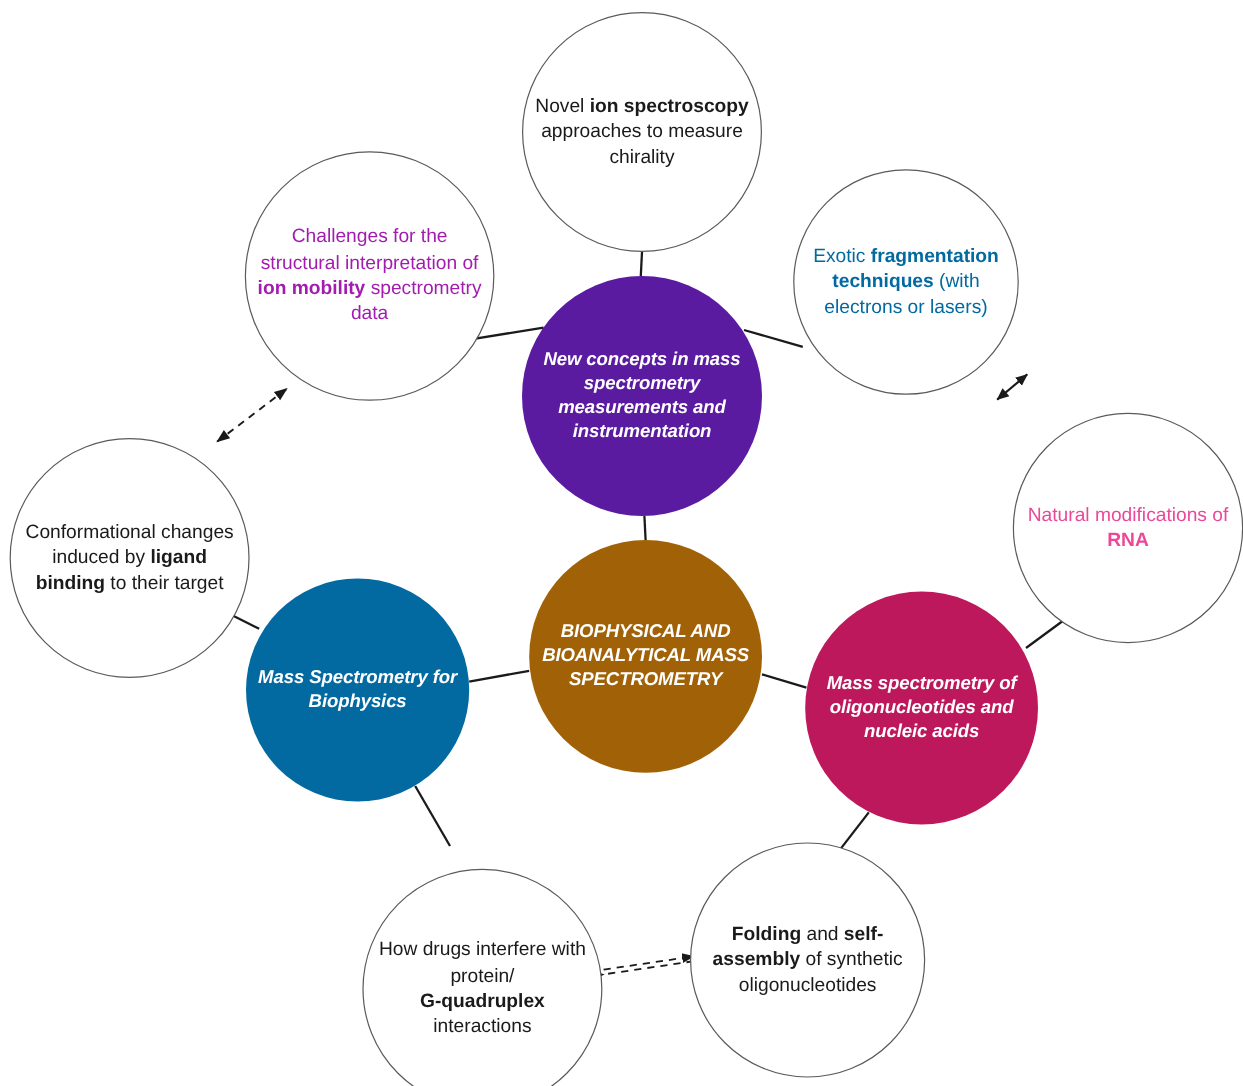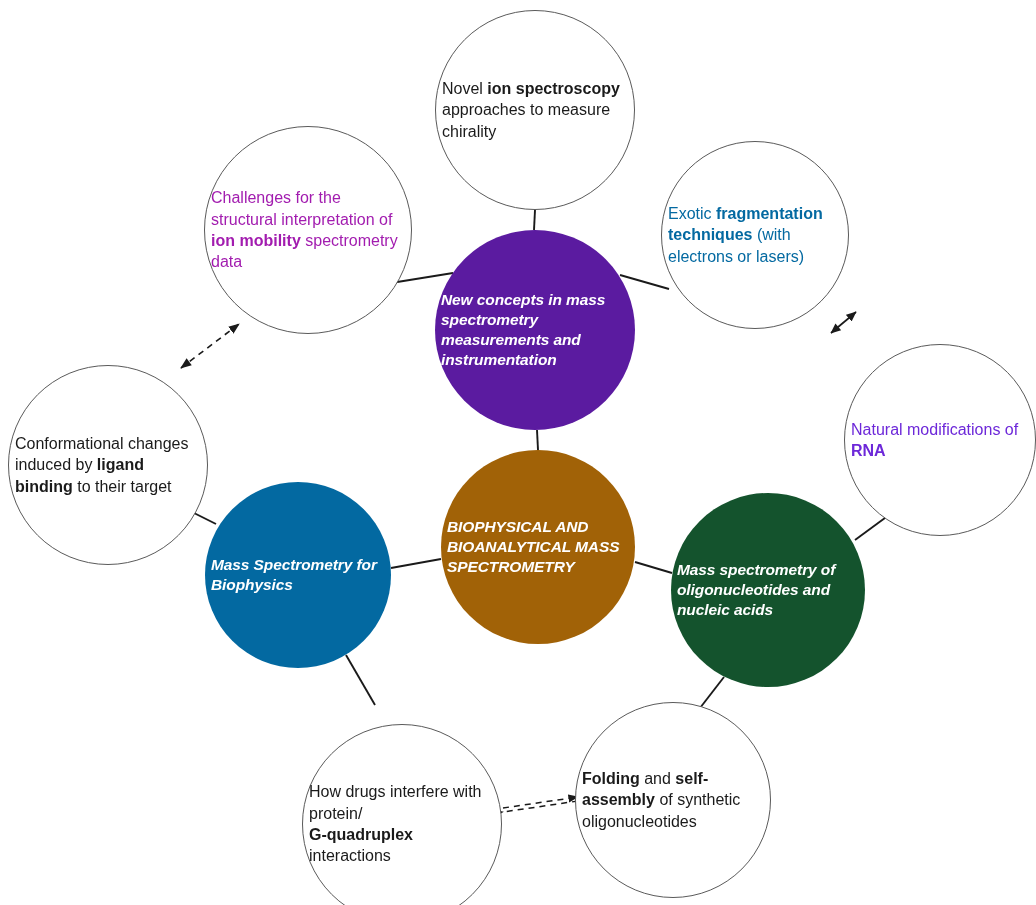--- a/index.html
+++ b/index.html
@@ -26,21 +26,21 @@
     height: 905px;
     pointer-events: none;
   }
   .node {
     position: absolute;
     box-sizing: border-box;
     border-radius: 50%;
     display: flex;
     align-items: center;
     justify-content: center;
-    text-align: left;
+    text-align: center;
   }
   .node .label {
     display: block;
     width: 100%;
     padding: 0 6px;
     box-sizing: border-box;
   }
   
   .node.hub {
     color: #ffffff;
@@ -121,21 +121,21 @@
   </svg>
 
   <div class="node hub n-center" style="background: #a16207; color: rgb(255, 255, 255);">
     <span class="label">BIOPHYSICAL AND BIOANALYTICAL MASS SPECTROMETRY</span>
   </div>
 
   <div class="node hub n-top" style="background: rgb(91, 27, 160); color: rgb(255, 255, 255);">
     <span class="label">New concepts in mass spectrometry measurements and instrumentation</span>
   </div>
 
-  <div class="node hub n-right" style="background: #14532d; color: rgb(255, 255, 255);">
+  <div class="node hub n-right" style="background: #be185d; color: rgb(255, 255, 255);">
     <span class="label">Mass spectrometry of oligonucleotides and nucleic acids</span>
   </div>
 
   <div class="node hub n-left" style="background: #0369a1; color: rgb(255, 255, 255);">
     <span class="label">Mass Spectrometry for Biophysics</span>
   </div>
 
   <div class="node leaf l-top" style="border-color: rgb(90, 90, 90); color: rgb(26, 26, 26);">
     <span class="label">Novel <b>ion spectroscopy</b> approaches to measure chirality</span>
   </div>
@@ -145,21 +145,21 @@
   </div>
 
   <div class="node leaf l-upright" style="border-color: rgb(90, 90, 90); color: #0369a1;">
     <span class="label">Exotic <b>fragmentation techniques</b> (with electrons or lasers)</span>
   </div>
 
   <div class="node leaf l-left" style="border-color: rgb(90, 90, 90); color: rgb(26, 26, 26);">
     <span class="label">Conformational changes induced by <b>ligand binding</b> to their target</span>
   </div>
 
-  <div class="node leaf l-right" style="border-color: rgb(90, 90, 90); color: #6d28d9;">
+  <div class="node leaf l-right" style="border-color: rgb(90, 90, 90); color: #ec4899;">
     <span class="label">Natural modifications of <b>RNA</b></span>
   </div>
 
   <div class="node leaf l-botleft" style="border-color: rgb(90, 90, 90); color: rgb(26, 26, 26);">
     <span class="label">How drugs interfere with protein/<br><b>G-quadruplex</b> interactions</span>
   </div>
 
   <div class="node leaf l-botright" style="border-color: rgb(90, 90, 90); color: rgb(26, 26, 26);">
     <span class="label"><b>Folding</b> and <b>self-assembly</b> of synthetic oligonucleotides</span>
   </div>

